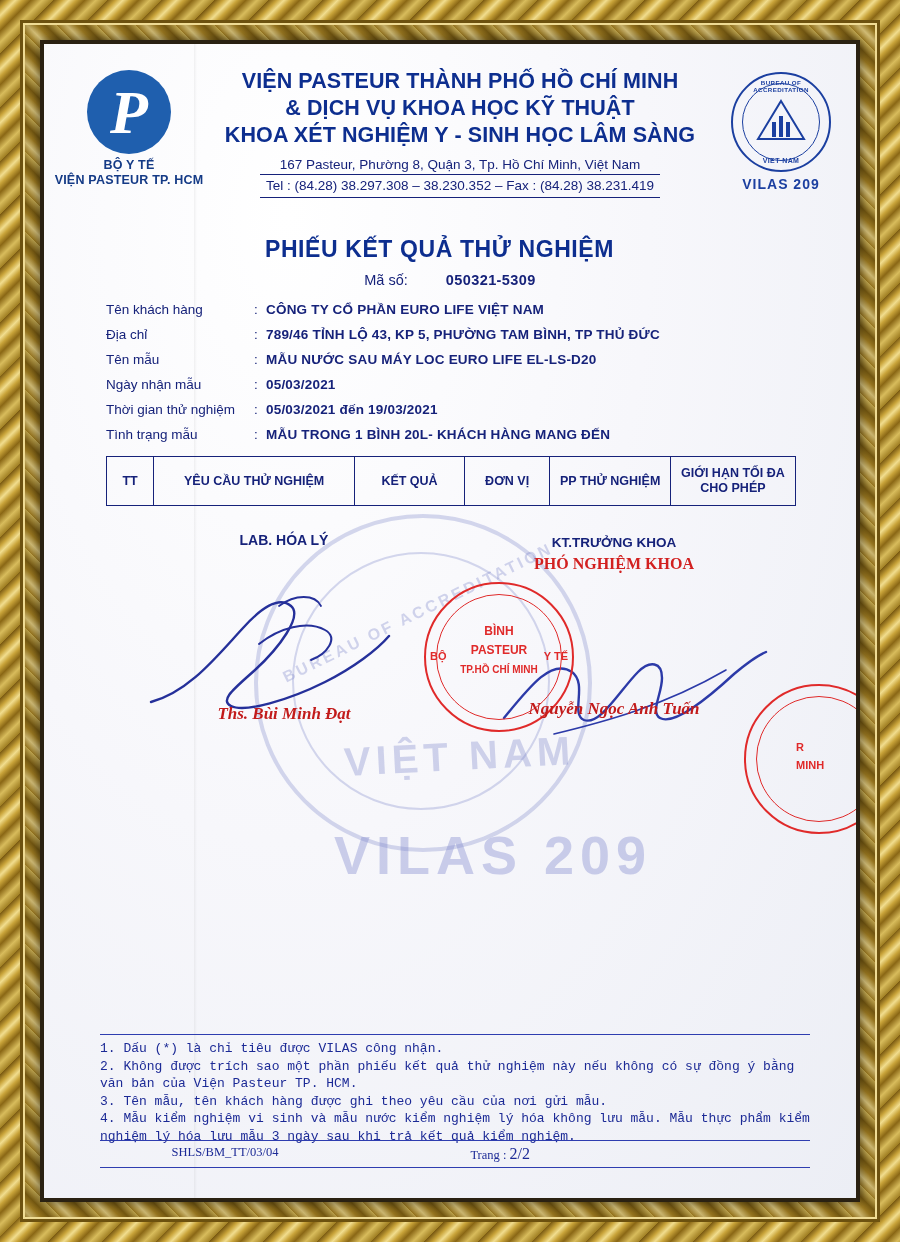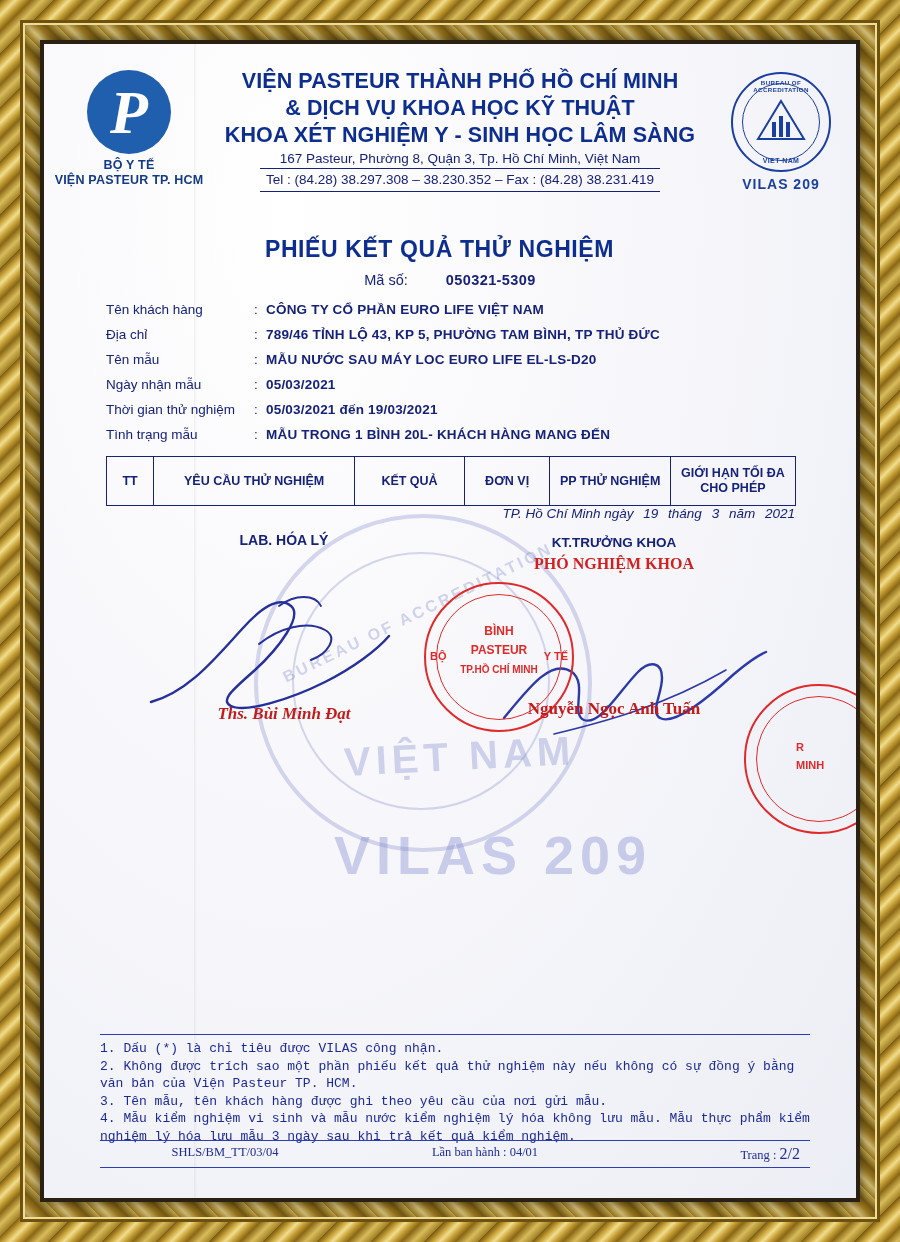--- a/index.html
+++ b/index.html
@@ -146,20 +146,21 @@
     padding-top: 14px;
   }
   .org-title {
     color: #0d2e8f;
     font-weight: bold;
     font-size: 21.5px;
     line-height: 27px;
     letter-spacing: .1px;
   }
   #addr-block {
+    margin-top: 6px;
     font-size: 13.5px;
     color: #16227a;
     line-height: 19px;
     display: inline-block;
     padding: 0 4px;
   }
   #addr-line2 {
     border-top: 1px solid #16227a;
     border-bottom: 1px solid #16227a;
     padding: 1px 6px 2px 6px;
@@ -309,20 +310,21 @@
     font-weight: bold;
     font-size: 17px;
   }
   #name-right {
     position: absolute;
     left: 420px; top: 655px;
     width: 300px;
     text-align: center;
     color: #c21b1b;
     font-family: "Liberation Serif", serif;
+    font-style: italic;
     font-weight: bold;
     font-size: 17px;
   }
 
   
   #red-stamp {
     position: absolute;
     left: 380px; top: 538px;
     width: 150px; height: 150px;
   }
@@ -510,28 +512,20 @@
         <th style="width:206px">YÊU CẦU THỬ NGHIỆM</th>
         <th style="width:110px">KẾT QUẢ</th>
         <th style="width:84px">ĐƠN VỊ</th>
         <th style="width:120px">PP THỬ NGHIỆM</th>
         <th style="width:126px">GIỚI HẠN TỐI ĐA CHO PHÉP</th>
       </tr>
     </thead>
     <tbody></tbody>
   </table>
 
-  <div id="place-date">
-    <span>TP. Hồ Chí Minh ngày</span>
-    <span>19</span>
-    <span>tháng</span>
-    <span>3</span>
-    <span>năm</span>
-    <span>2021</span>
-  </div>
 
   <div id="sig-left">LAB. HÓA LÝ</div>
   <div id="sig-right">
     <div>KT.TRƯỞNG KHOA</div>
     <div class="red">PHÓ NGHIỆM KHOA</div>
   </div>
 
   <svg class="sig-svg" style="left:95px; top:540px;" width="280" height="140" viewBox="0 0 280 140">
     <path d="M12 118 C 50 108, 78 72, 104 44 C 122 24, 140 12, 152 22 C 164 32, 140 64, 116 86 C 96 104, 80 116, 92 122 C 106 129, 150 116, 186 98 C 214 84, 238 66, 250 52" fill="none" stroke="#25309a" stroke-width="2.4" stroke-linecap="round"></path>
     <path d="M120 60 C 140 44, 168 36, 186 46 C 200 54, 188 70, 172 76" fill="none" stroke="#25309a" stroke-width="2" stroke-linecap="round"></path>
@@ -569,20 +563,19 @@
 
   <div id="notes">
     <div>1. Dấu (*) là chỉ tiêu được VILAS công nhận.</div>
     <div>2. Không được trích sao một phần phiếu kết quả thử nghiệm này nếu không có sự đồng ý bằng văn bản của Viện Pasteur TP. HCM.</div>
     <div>3. Tên mẫu, tên khách hàng được ghi theo yêu cầu của nơi gửi mẫu.</div>
     <div>4. Mẫu kiểm nghiệm vi sinh và mẫu nước kiểm nghiệm lý hóa không lưu mẫu. Mẫu thực phẩm kiểm nghiệm lý hóa lưu mẫu 3 ngày sau khi trả kết quả kiểm nghiệm.</div>
   </div>
 
   <div id="footer-bar">
     <div id="footer-code">SHLS/BM_TT/03/04</div>
-    <div id="footer-issue">Lần ban hành : 04/01</div>
     <div id="footer-page">
       <span>Trang :</span>
       <span class="pg">2/2</span>
     </div>
   </div>
 
 </div>
 
 </body></html>

